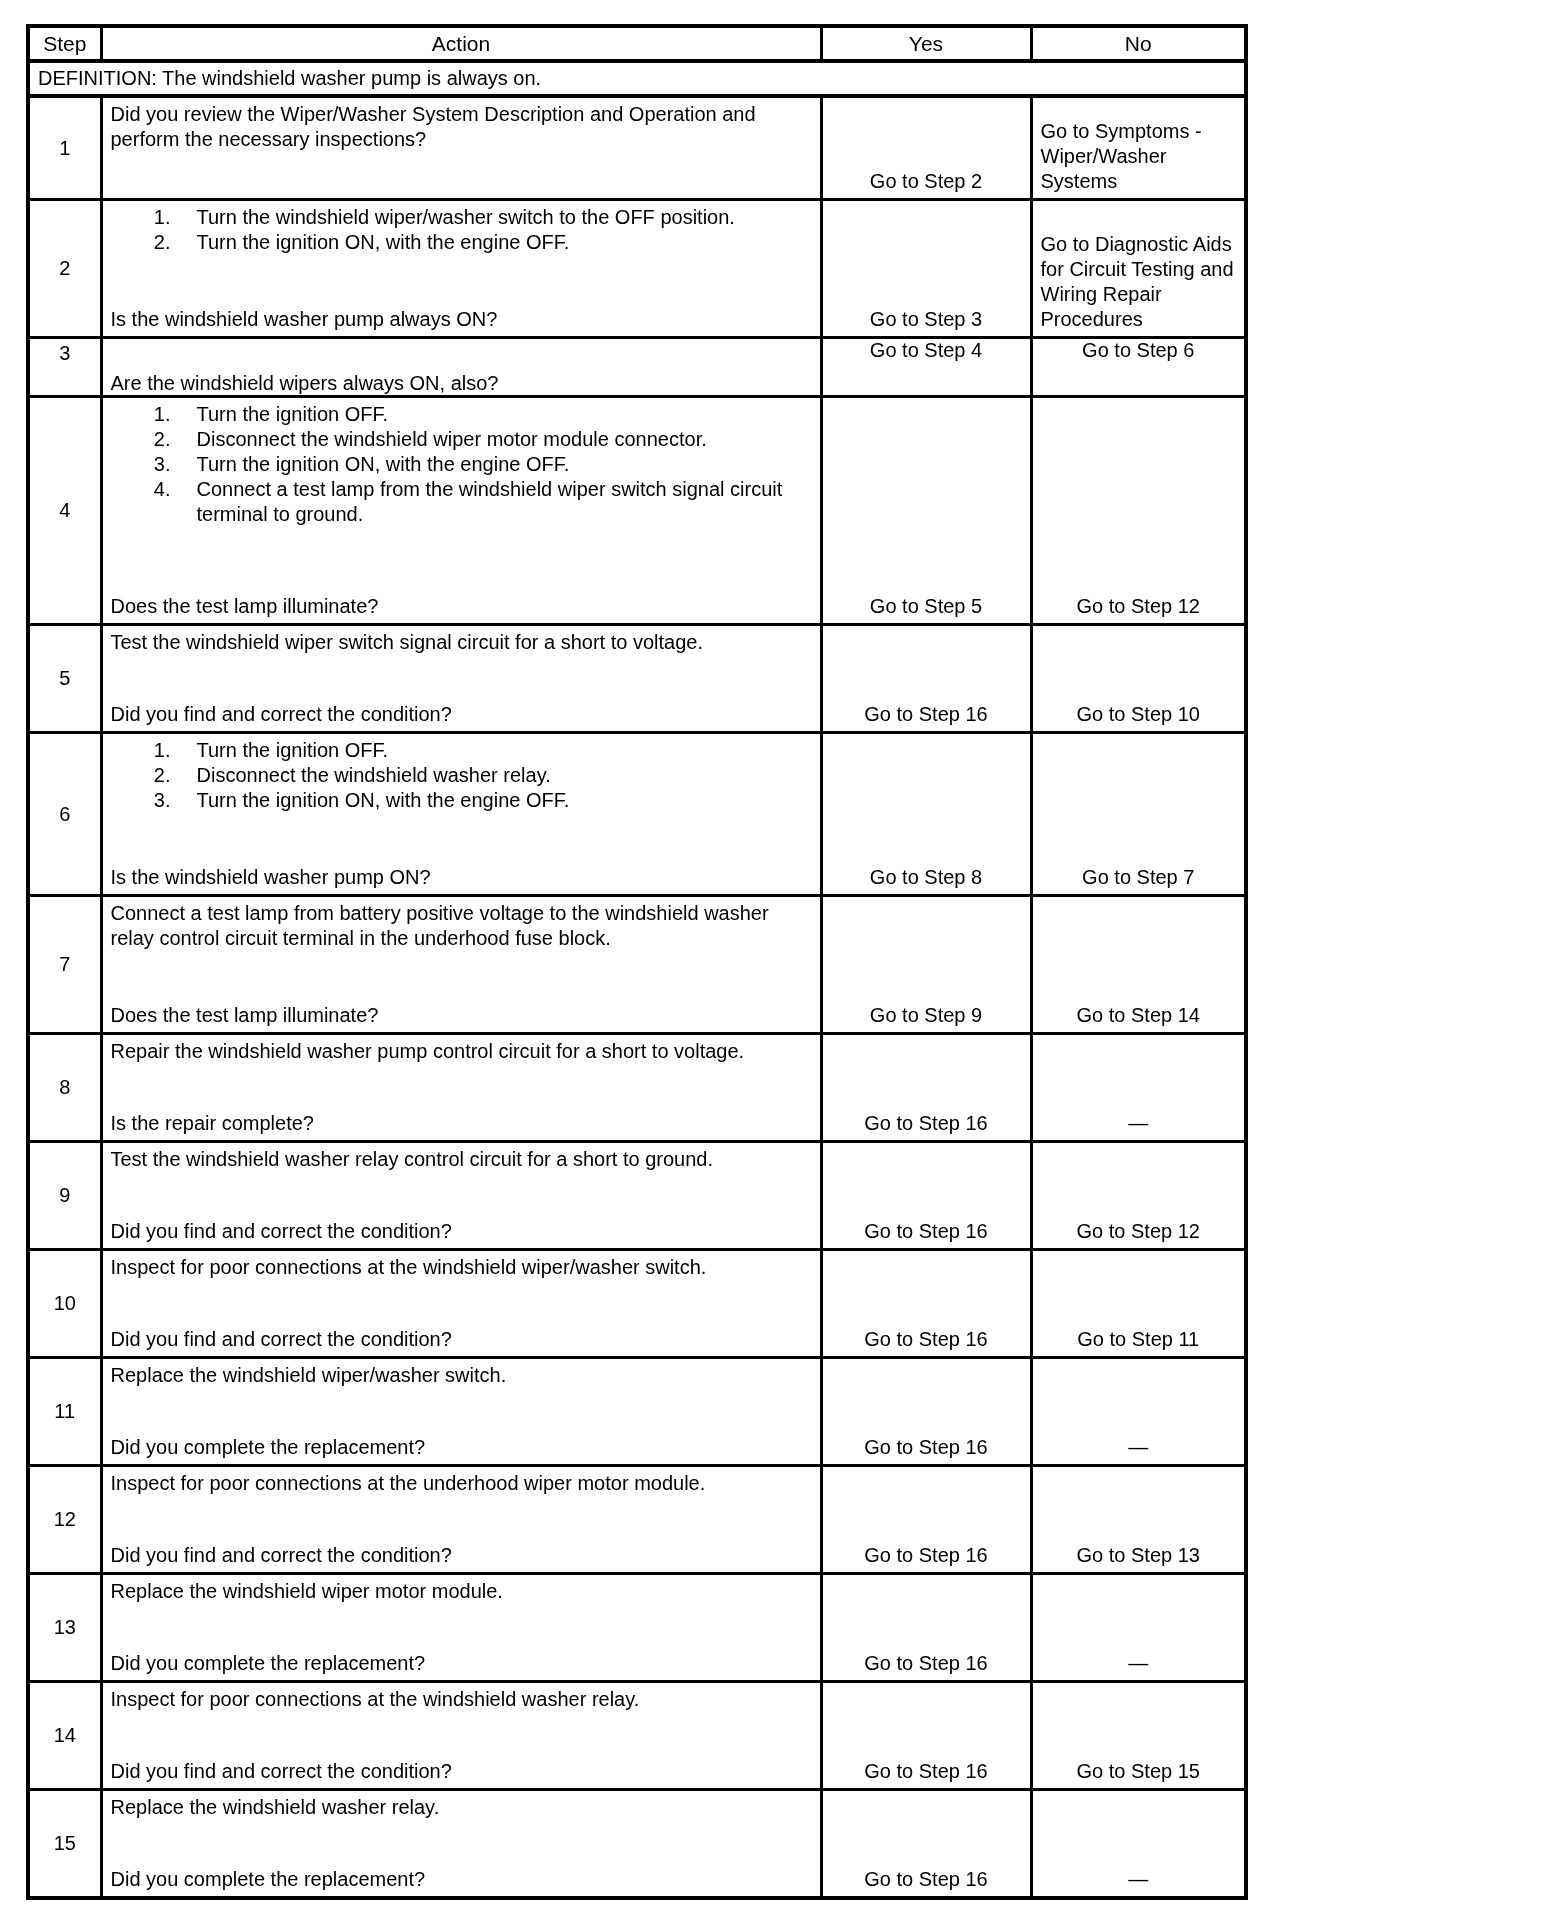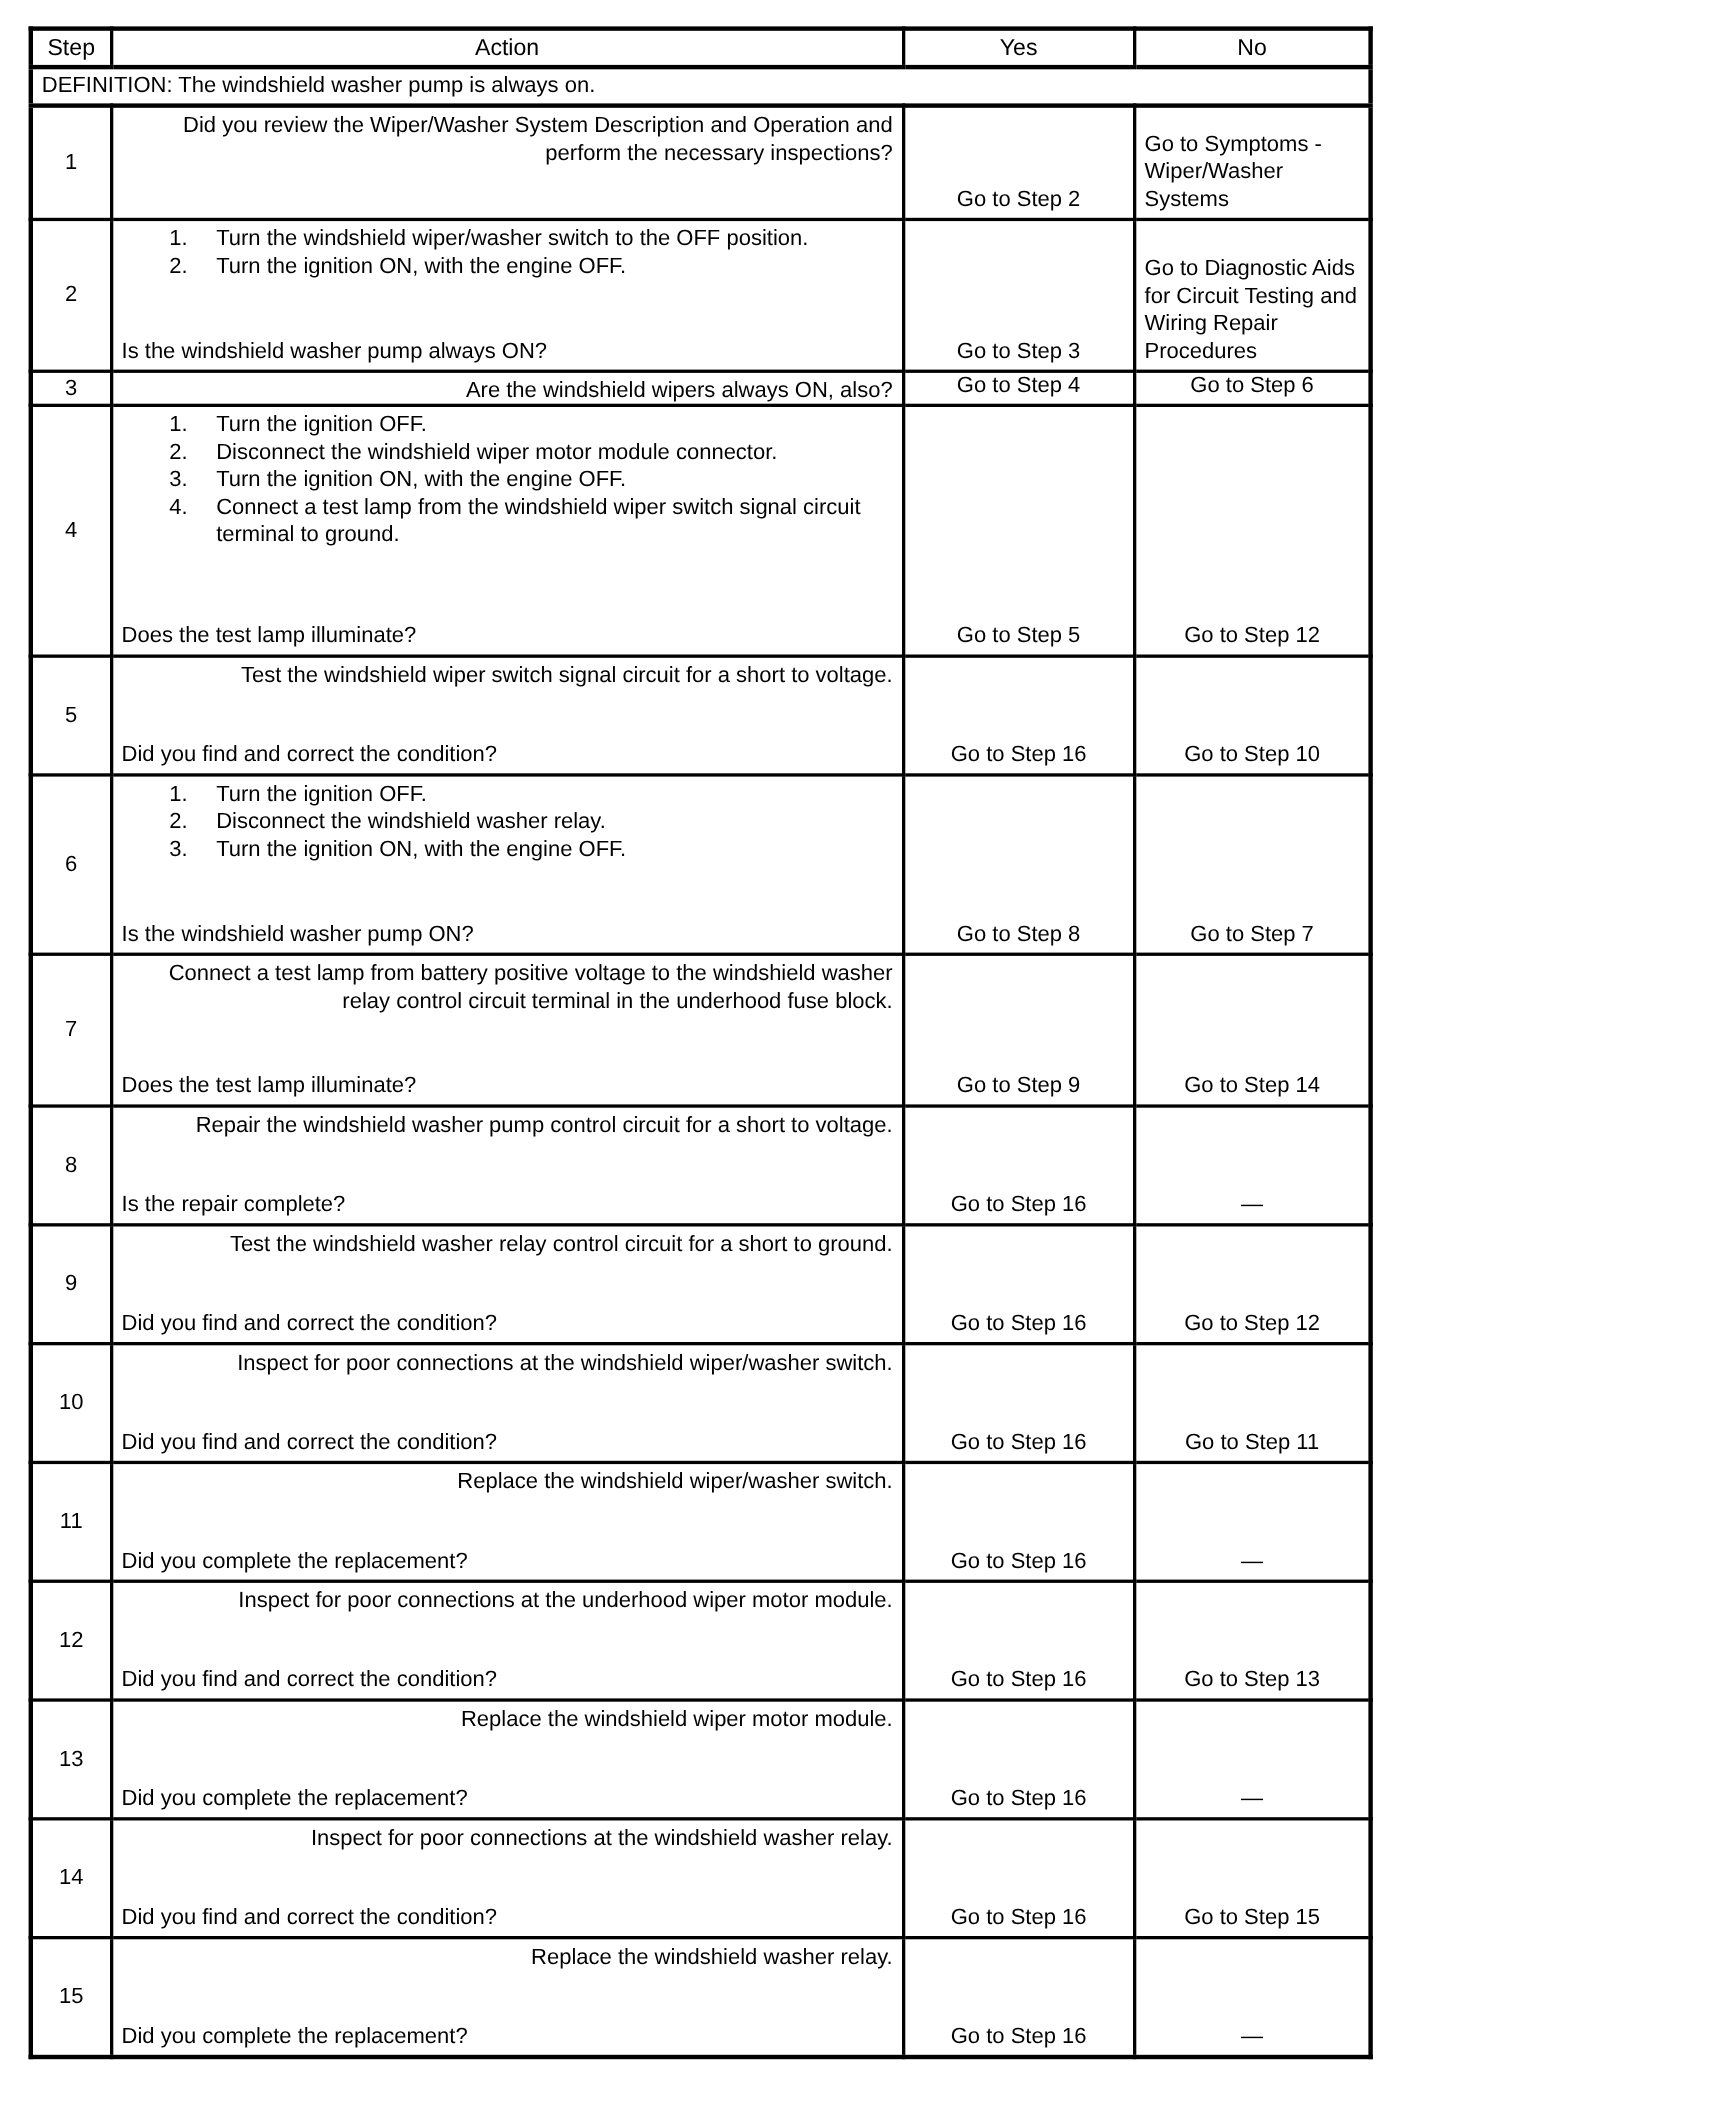--- a/index.html
+++ b/index.html
@@ -64,21 +64,21 @@
   .num-list { width: 100%; }
   .num-item { display: flex; }
   .num {
     flex: 0 0 60px;
     text-align: right;
   }
   .num-text {
     flex: 1;
     padding-left: 26px;
   }
-  .action-text { width: 100%; text-align: right; }
+  .action-text { width: 100%; }
   .action-question { width: 100%; }
 </style>
 </head>
 <body>
 
 <div class="page">
   <table class="diag-table">
     <colgroup>
       <col style="width:73px">
       <col style="width:720px">
@@ -137,21 +137,21 @@
     </td>
     <td class="yn-cell">
       <div class="vwrap yn-wrap" style="height: 127px;">Go to Diagnostic Aids for Circuit Testing and Wiring Repair Procedures</div>
     </td>
   </tr>
         <tr class="step-row">
     <td class="step-cell">
       <div class="vwrap step-wrap" style="height: 20px;">3</div>
     </td>
     <td class="action-cell">
-      <div class="vwrap action-wrap" style="height: 20px;">
+      <div class="vwrap action-wrap" style="height: 20px; margin-top: 28px;">
               <div class="action-text">Are the windshield wipers always ON, also?</div>
             </div>
     </td>
     <td class="yn-cell">
       <div class="vwrap yn-wrap" style="height: 20px;">Go to Step 4</div>
     </td>
     <td class="yn-cell">
       <div class="vwrap yn-wrap" style="height: 20px;">Go to Step 6</div>
     </td>
   </tr>

